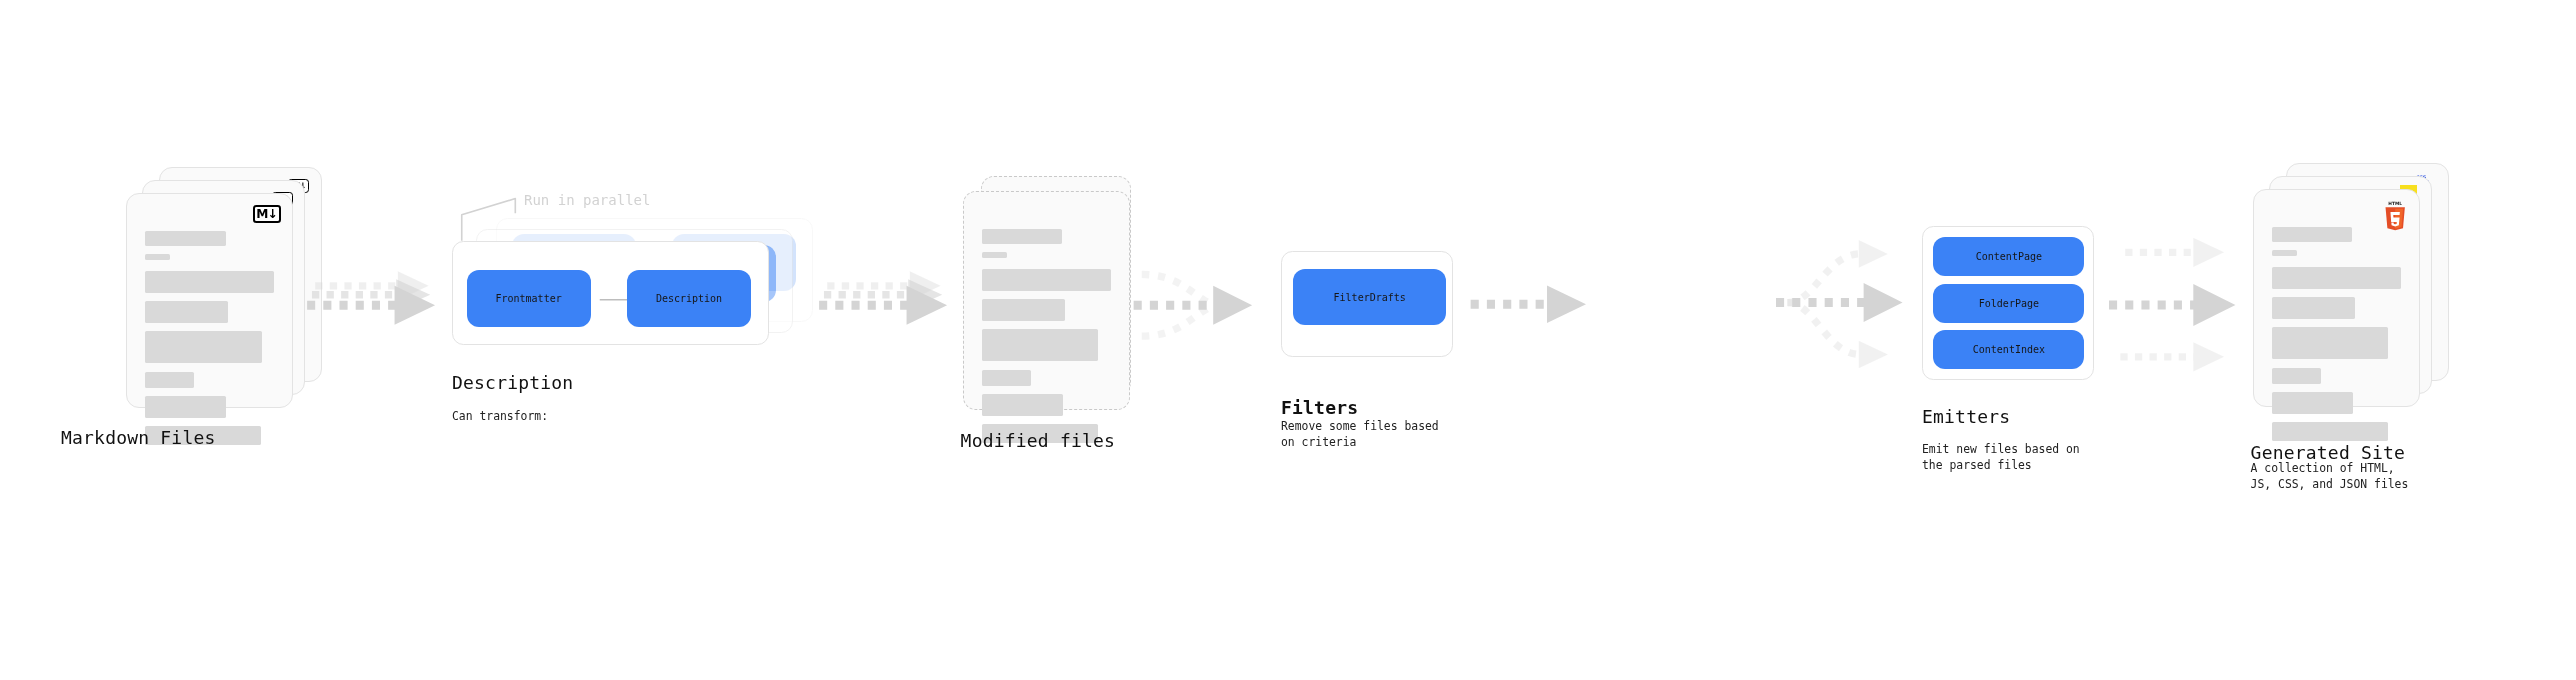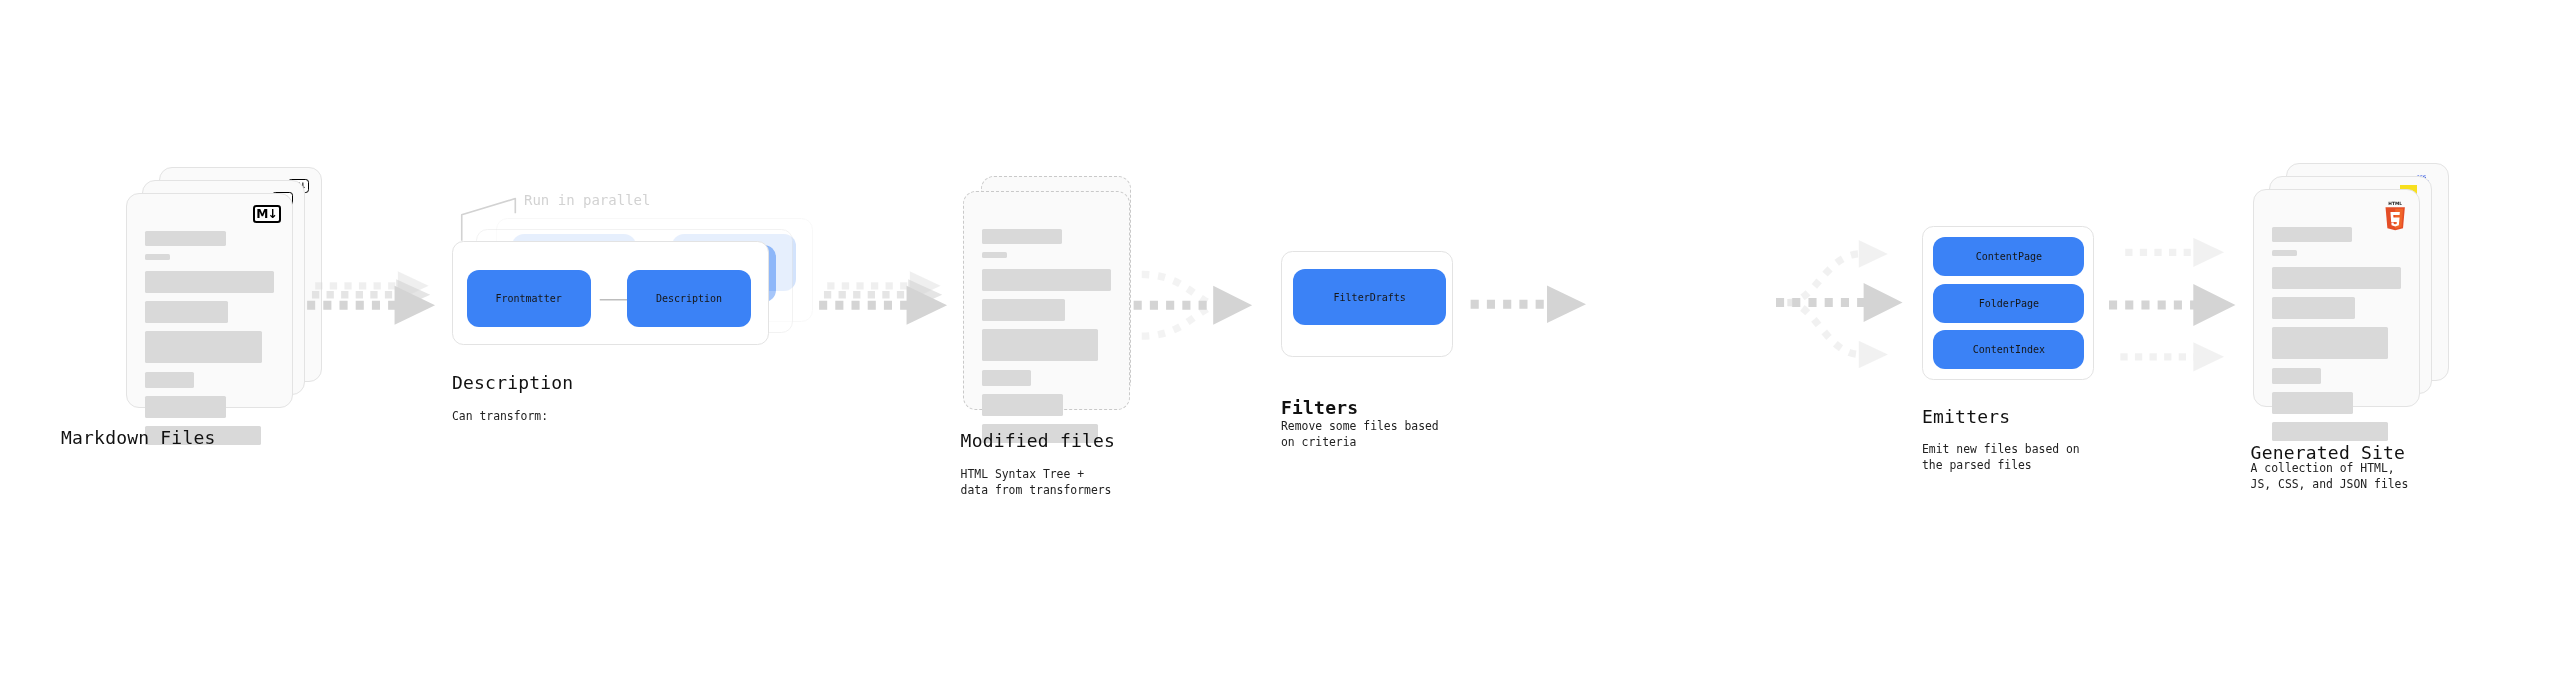--- a/index.html
+++ b/index.html
@@ -260,22 +260,20 @@
           <div class="doc-line" style="width:100%; height:22px;"></div>
           <div class="doc-line" style="width:64%; height:22px;"></div>
           <div class="doc-line" style="width:90%; height:32.5px;"></div>
           <div class="doc-line" style="width:38%; height:16.3px;"></div>
           <div class="doc-line" style="width:63%; height:22px;"></div>
           <div class="doc-line" style="width:90%; height:18.7px;"></div>
         </div>
       </div>
     </div>
     <div class="node-title" style="position:absolute; left:-2.4px; top:239px;">Modified files</div>
-    <div class="node-desc" style="position:absolute; left:-2.4px; top:275px; width:244px;">HTML Syntax Tree +
-data from transformers</div>
   </div>
 
   <div class="stage-node" style="left:1132px; top:258px;">
     <svg width="138" height="106" viewBox="0 0 170 130">
       <g opacity="0.28">
         <path d="M12 20 C 58 20, 72 44, 100 58" stroke="#d4d4d4" stroke-width="9" stroke-dasharray="9 11" fill="none"></path>
       </g>
       <g opacity="0.28">
         <path d="M12 96 C 58 96, 72 72, 100 58" stroke="#d4d4d4" stroke-width="9" stroke-dasharray="9 11" fill="none"></path>
       </g>

